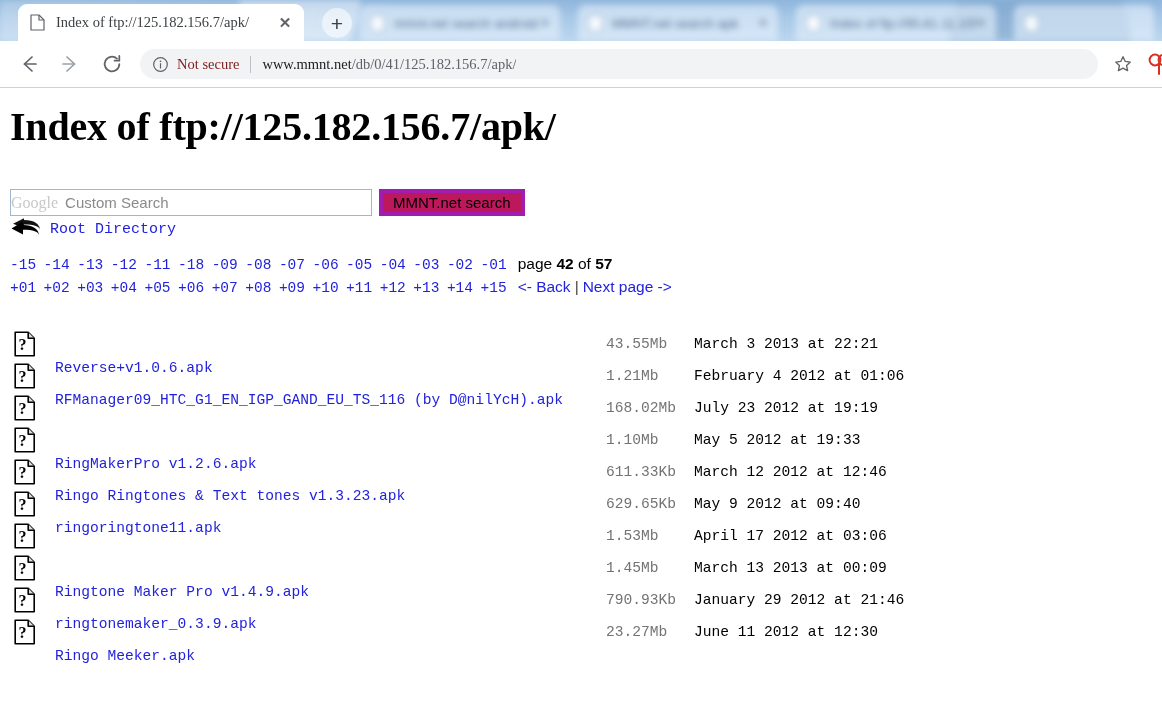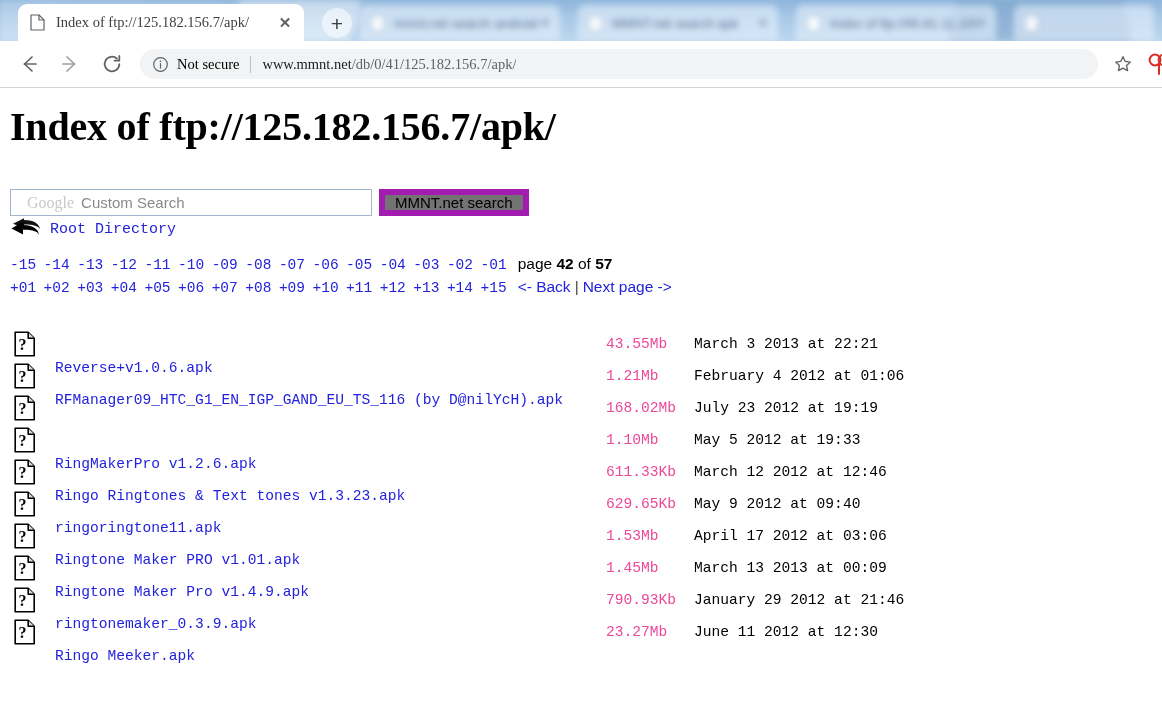--- a/index.html
+++ b/index.html
@@ -70,21 +70,21 @@
   .navbtn svg{display:block;}
   .nav-back{margin-left:11px;}
   .nav-fwd{margin-left:5px;}
   .nav-reload{margin-left:6px;margin-right:10px;}
 
   .omnibox{
     flex:1 1 auto;height:30px;background:#f1f3f4;border-radius:16px;
     display:flex;align-items:center;padding:0 12px;box-sizing:border-box;margin-right:8px;
   }
   .info-icon{width:17px;height:17px;flex:0 0 auto;margin-right:8px;}
-  .notsecure{font-size:14.5px;color:#000000;font-family:"Liberation Serif", serif;white-space:nowrap;}
+  .notsecure{font-size:14.5px;color:#7f1d1d;font-family:"Liberation Serif", serif;white-space:nowrap;}
   .omni-sep{width:1px;height:17px;background:#bdc1c6;margin:0 11px;flex:0 0 auto;}
   .url{font-size:14.5px;white-space:nowrap;overflow:hidden;font-family:"Liberation Serif", serif;}
   .url .host{color:#202124;}
   .url .path{color:#5f6368;}
 
   .star{width:34px;height:34px;flex:0 0 auto;display:flex;align-items:center;justify-content:center;margin-right:4px;}
   .ext-icon{width:30px;height:30px;flex:0 0 auto;display:flex;align-items:center;justify-content:center;
             overflow:hidden;margin-right:-12px;}
 
   
@@ -95,30 +95,30 @@
 
   h1.idx{
     margin:16px 0 0 0;padding:0;
     font-family:"Liberation Serif", serif;
     font-weight:bold;font-size:40px;color:#000000;letter-spacing:-.2px;line-height:1.15;
   }
 
   .searchrow{margin-top:39px;display:flex;align-items:center;}
   .cse-box{
     width:362px;height:27px;border:1px solid #9fb6cd;background:#ffffff;
-    display:flex;align-items:center;box-sizing:border-box;padding:0 16px;
+    display:flex;align-items:center;box-sizing:border-box;padding:0 0;
   }
   .cse-logo{
     font-family:"Liberation Serif", serif;
     font-size:16px;color:#c8c8c8;margin-right:7px;line-height:1;
   }
   .cse-ph{font-size:15px;color:#8a8a8a;font-family:"Liberation Sans", sans-serif;}
   .cse-btn{
-    margin-left:7px;height:27px;padding:0 10px;background:#737373;
-    border:6px solid #a21caf;color:#000000;font-size:15px;
+    margin-left:7px;height:27px;padding:0 10px;background:#be185d;
+    border:4px solid #a21caf;color:#000000;font-size:15px;
     display:flex;align-items:center;box-sizing:border-box;
   }
 
   .promo{
     margin-top:42px;
     font-family:"Liberation Serif", serif;
     font-size:19px;color:#2222dd;white-space:nowrap;
   }
 
   .rootrow{display:flex;align-items:center;height:26px;}
@@ -145,21 +145,21 @@
 
   .listing{margin-top:24px;}
   .frow{height:32px;position:relative;}
   .ficon{position:absolute;left:4px;top:-1px;width:22px;height:26px;}
   .fname{
     position:absolute;left:45px;top:4px;
     font-family:"Liberation Mono", monospace;font-size:14.6px;color:#2222dd;white-space:nowrap;margin-top:24px;
   }
   .fsize{
     position:absolute;left:596px;top:4px;
-    font-family:"Liberation Mono", monospace;font-size:14.6px;color:#ec4899;white-space:nowrap;
+    font-family:"Liberation Mono", monospace;font-size:14.6px;color:#737373;white-space:nowrap;
   }
   .fdate{
     position:absolute;left:684px;top:4px;
     font-family:"Liberation Mono", monospace;font-size:14.6px;color:#000000;white-space:nowrap;text-align:right;
   }
 </style>
 </head>
 <body>
 
 <div class="browser">
@@ -267,21 +267,21 @@
           <svg width="34" height="24" viewBox="0 0 34 24">
             <path d="M14 3 C24 3 30 7 30 13 C30 9.5 24 7.5 14 7.5 L14 11 L3 6.8 L14 1.2 Z" fill="#111111"></path>
             <path d="M13 8 C23 8 29 12 29 19 C29 14.5 23 12.8 13 12.8 L13 17.5 L1.5 11.4 L13 4.6 Z" fill="#000000"></path>
           </svg>
         </span>
         <span class="rootlink">Root Directory</span>
       </div>
 
       <div class="pager">
         <div class="pager-row">
-          <span class="pg-nums"><span>-15</span><span>-14</span><span>-13</span><span>-12</span><span>-11</span><span>-10</span><span>-09</span><span>-08</span><span>-07</span><span>-06</span><span>-05</span><span>-04</span><span>-03</span><span>-02</span><span>-01</span></span>
+          <span class="pg-nums"><span>-15</span><span>-14</span><span>-13</span><span>-12</span><span>-11</span><span>-18</span><span>-09</span><span>-08</span><span>-07</span><span>-06</span><span>-05</span><span>-04</span><span>-03</span><span>-02</span><span>-01</span></span>
           <span class="pg-info"><span>page</span>&nbsp;<b>42</b>&nbsp;<span>of</span>&nbsp;<b>57</b></span>
         </div>
         <div class="pager-row" style="margin-top:2px;">
           <span class="pg-nums"><span>+01</span><span>+02</span><span>+03</span><span>+04</span><span>+05</span><span>+06</span><span>+07</span><span>+08</span><span>+09</span><span>+10</span><span>+11</span><span>+12</span><span>+13</span><span>+14</span><span>+15</span></span>
           <span class="pg-links"><span>&lt;- Back</span><span class="sep">|</span><span>Next page -&gt;</span></span>
         </div>
       </div>
 
       <div class="listing">
           <div class="frow">
@@ -342,21 +342,20 @@
             <span class="fname">ringoringtone11.apk</span>
             <span class="fsize">629.65Kb</span>
             <span class="fdate">May 9 2012 at 09:40</span>
           </div>
           <div class="frow">
             <span class="ficon"><svg width="22" height="26" viewBox="0 0 22 26">
                 <path d="M1.2 1.2 h13 l6 6 v17.6 h-19 z" fill="#ffffff" stroke="#000000" stroke-width="1.6" stroke-linejoin="round"></path>
                 <path d="M14.2 1.2 v6 h6" fill="#dddddd" stroke="#000000" stroke-width="1.6" stroke-linejoin="round"></path>
                 <text x="8.4" y="19" font-family="Liberation Serif, serif" font-size="16" font-weight="bold" text-anchor="middle" fill="#000000">?</text>
               </svg></span>
-            <span class="fname">Ringtone Maker PRO v1.01.apk</span>
             <span class="fsize">1.53Mb</span>
             <span class="fdate">April 17 2012 at 03:06</span>
           </div>
           <div class="frow">
             <span class="ficon"><svg width="22" height="26" viewBox="0 0 22 26">
                 <path d="M1.2 1.2 h13 l6 6 v17.6 h-19 z" fill="#ffffff" stroke="#000000" stroke-width="1.6" stroke-linejoin="round"></path>
                 <path d="M14.2 1.2 v6 h6" fill="#dddddd" stroke="#000000" stroke-width="1.6" stroke-linejoin="round"></path>
                 <text x="8.4" y="19" font-family="Liberation Serif, serif" font-size="16" font-weight="bold" text-anchor="middle" fill="#000000">?</text>
               </svg></span>
             <span class="fname">Ringtone Maker Pro v1.4.9.apk</span>

